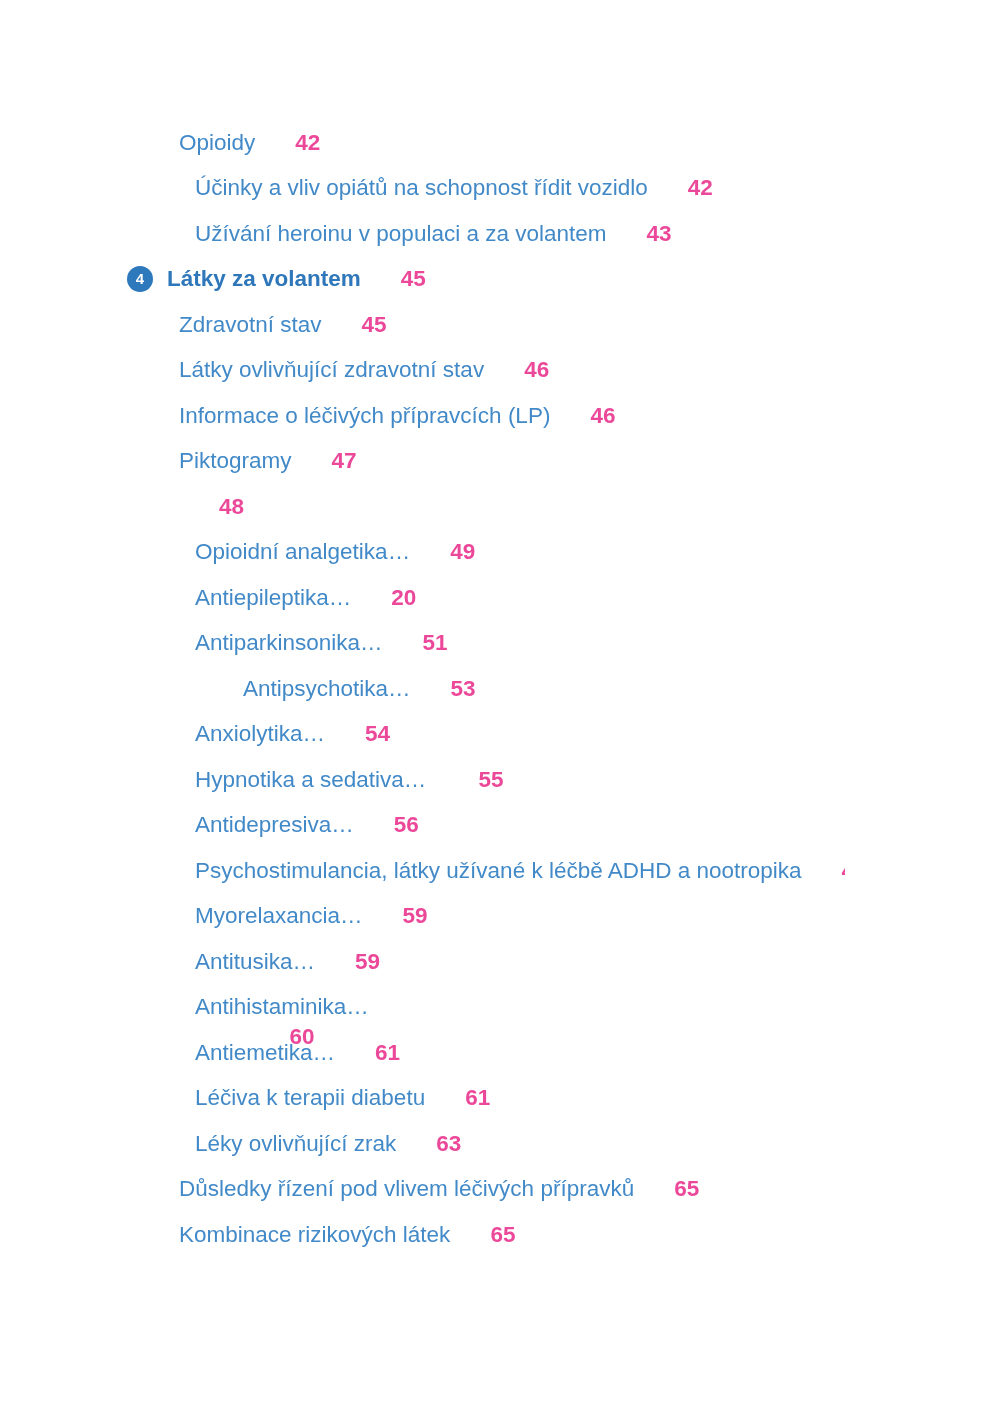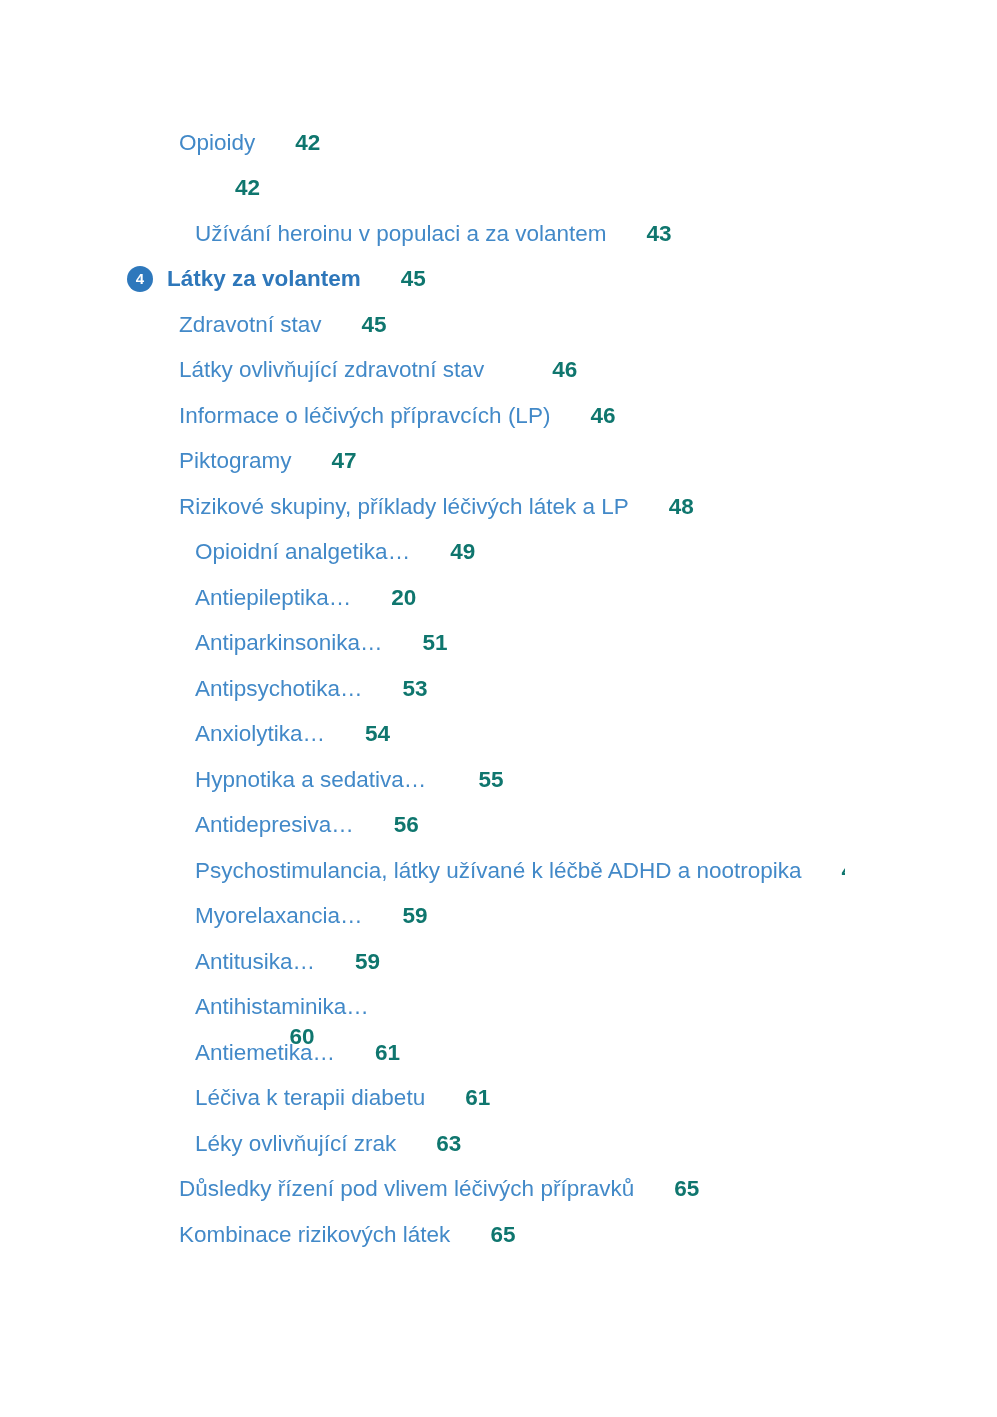--- a/index.html
+++ b/index.html
@@ -50,88 +50,88 @@
     font-weight: 700;
     display: inline-flex;
     align-items: center;
     justify-content: center;
     margin-right: 14px;
     flex: 0 0 auto;
   }
   .pagenum {
     margin-left: 40px;
     font-weight: 700;
-    color: #0f766e;
+    color: #ec4899;
   }
 </style>
 </head>
 <body>
 
 <div class="page">
   <div id="toc-list">
       <div class="toc-row lvl2" style="top: 128px;">
 
     <span class="label">Opioidy</span>
     <span class="pagenum">42</span>
   </div>
       <div class="toc-row lvl3" style="top: 173.48px;">
 
+    <span class="label">Účinky a vliv opiátů na schopnost řídit vozidlo</span>
     <span class="pagenum">42</span>
   </div>
       <div class="toc-row lvl3" style="top: 218.96px;">
 
     <span class="label">Užívání heroinu v populaci a za volantem</span>
     <span class="pagenum">43</span>
   </div>
       <div class="toc-row lvl1" style="top: 264.44px;">
     <span class="badge">4</span>
     <span class="label">Látky za volantem</span>
     <span class="pagenum">45</span>
   </div>
       <div class="toc-row lvl2" style="top: 309.92px;">
 
     <span class="label">Zdravotní stav</span>
     <span class="pagenum">45</span>
   </div>
-      <div class="toc-row lvl2" style="top: 355.4px; gap: 28px;">
+      <div class="toc-row lvl2" style="top: 355.4px;">
 
     <span class="label">Látky ovlivňující zdravotní stav</span>
     <span class="pagenum">46</span>
   </div>
       <div class="toc-row lvl2" style="top: 400.88px;">
 
     <span class="label">Informace o léčivých přípravcích (LP)</span>
     <span class="pagenum">46</span>
   </div>
       <div class="toc-row lvl2" style="top: 446.36px;">
 
     <span class="label">Piktogramy</span>
     <span class="pagenum">47</span>
   </div>
       <div class="toc-row lvl2" style="top: 491.84px;">
 
-    <span class="label">Rizikové skupiny, příklady léčivých látek a LP</span>
     <span class="pagenum">48</span>
   </div>
       <div class="toc-row lvl3" style="top: 537.32px;">
 
     <span class="label">Opioidní analgetika…</span>
     <span class="pagenum">49</span>
   </div>
       <div class="toc-row lvl3" style="top: 582.8px;">
 
     <span class="label">Antiepileptika…</span>
     <span class="pagenum">20</span>
   </div>
       <div class="toc-row lvl3" style="top: 628.28px;">
 
     <span class="label">Antiparkinsonika…</span>
     <span class="pagenum">51</span>
   </div>
-      <div class="toc-row lvl3" style="top: 673.76px;">
+      <div class="toc-row lvl3" style="top: 673.76px; margin-left: 48px;">
 
     <span class="label">Antipsychotika…</span>
     <span class="pagenum">53</span>
   </div>
       <div class="toc-row lvl3" style="top: 719.24px;">
 
     <span class="label">Anxiolytika…</span>
     <span class="pagenum">54</span>
   </div>
       <div class="toc-row lvl3" style="top: 764.72px; gap: 12px;">

